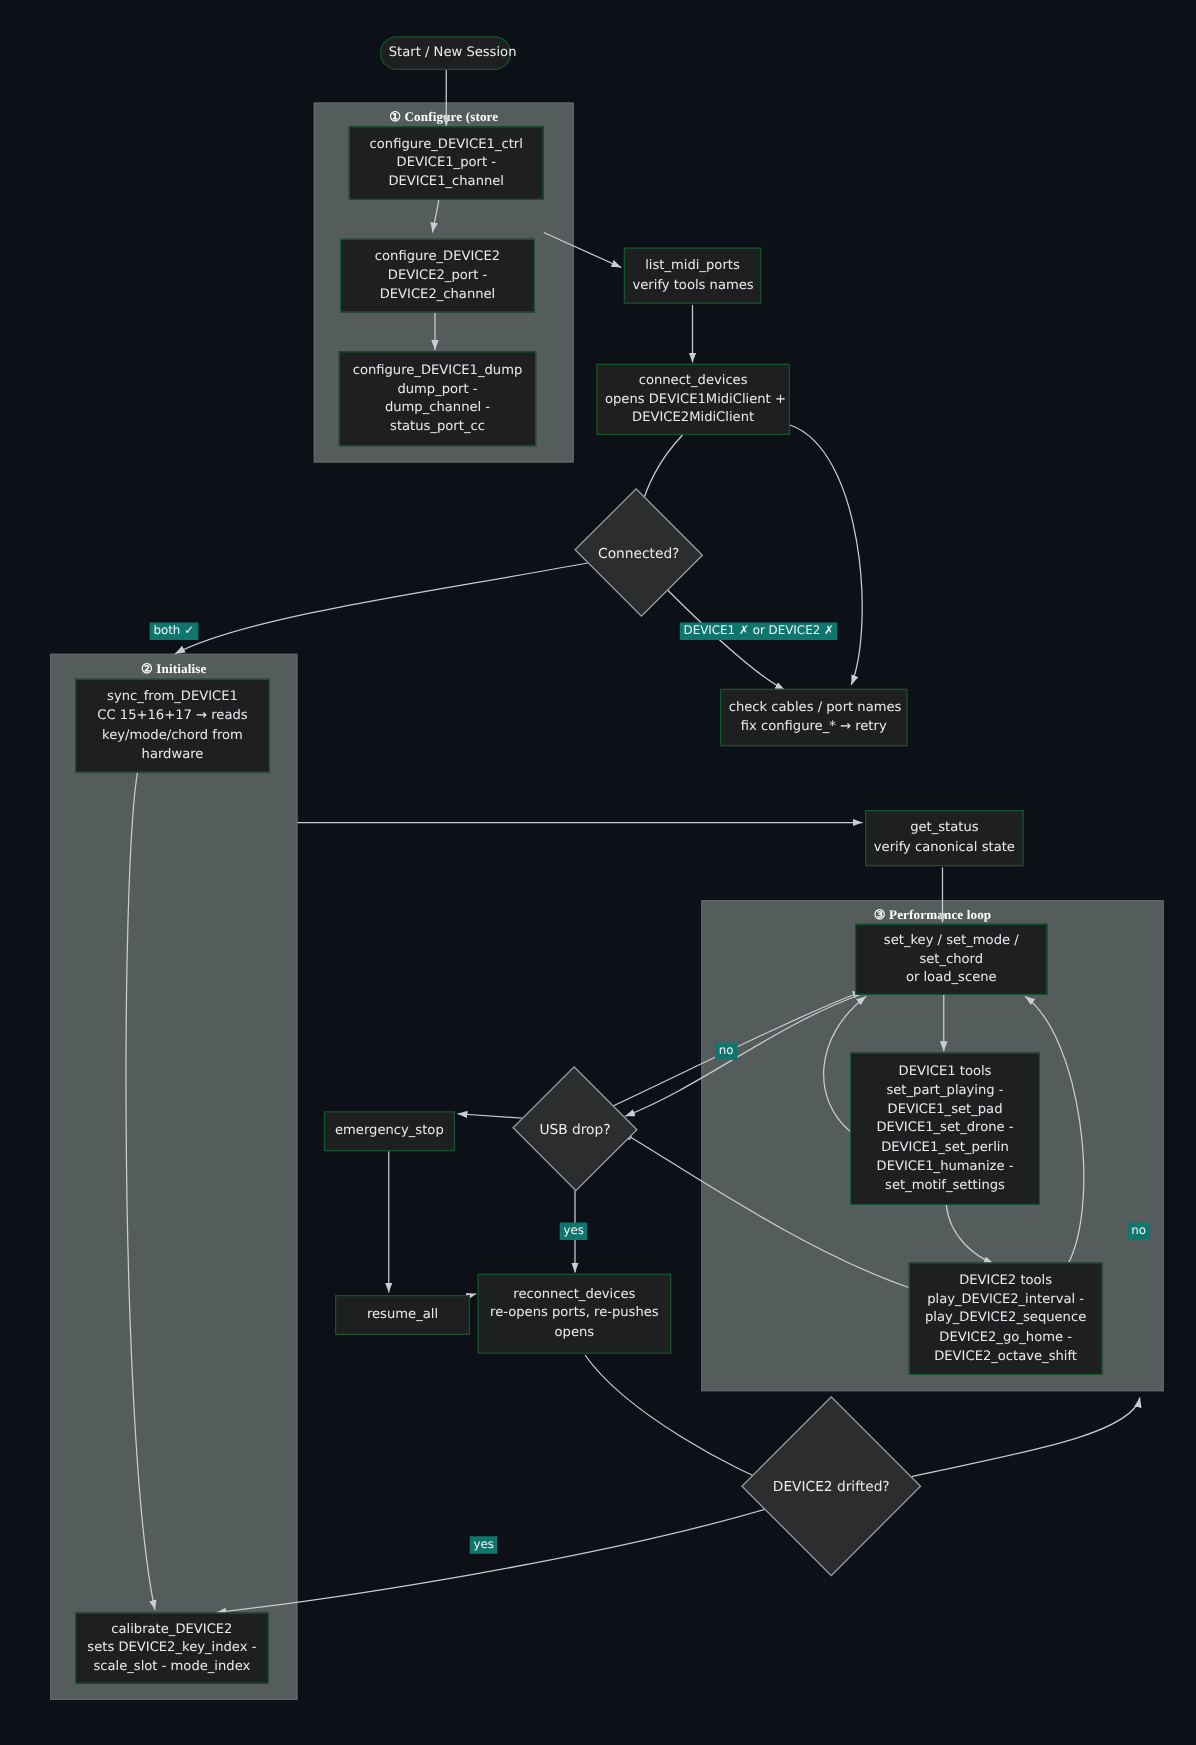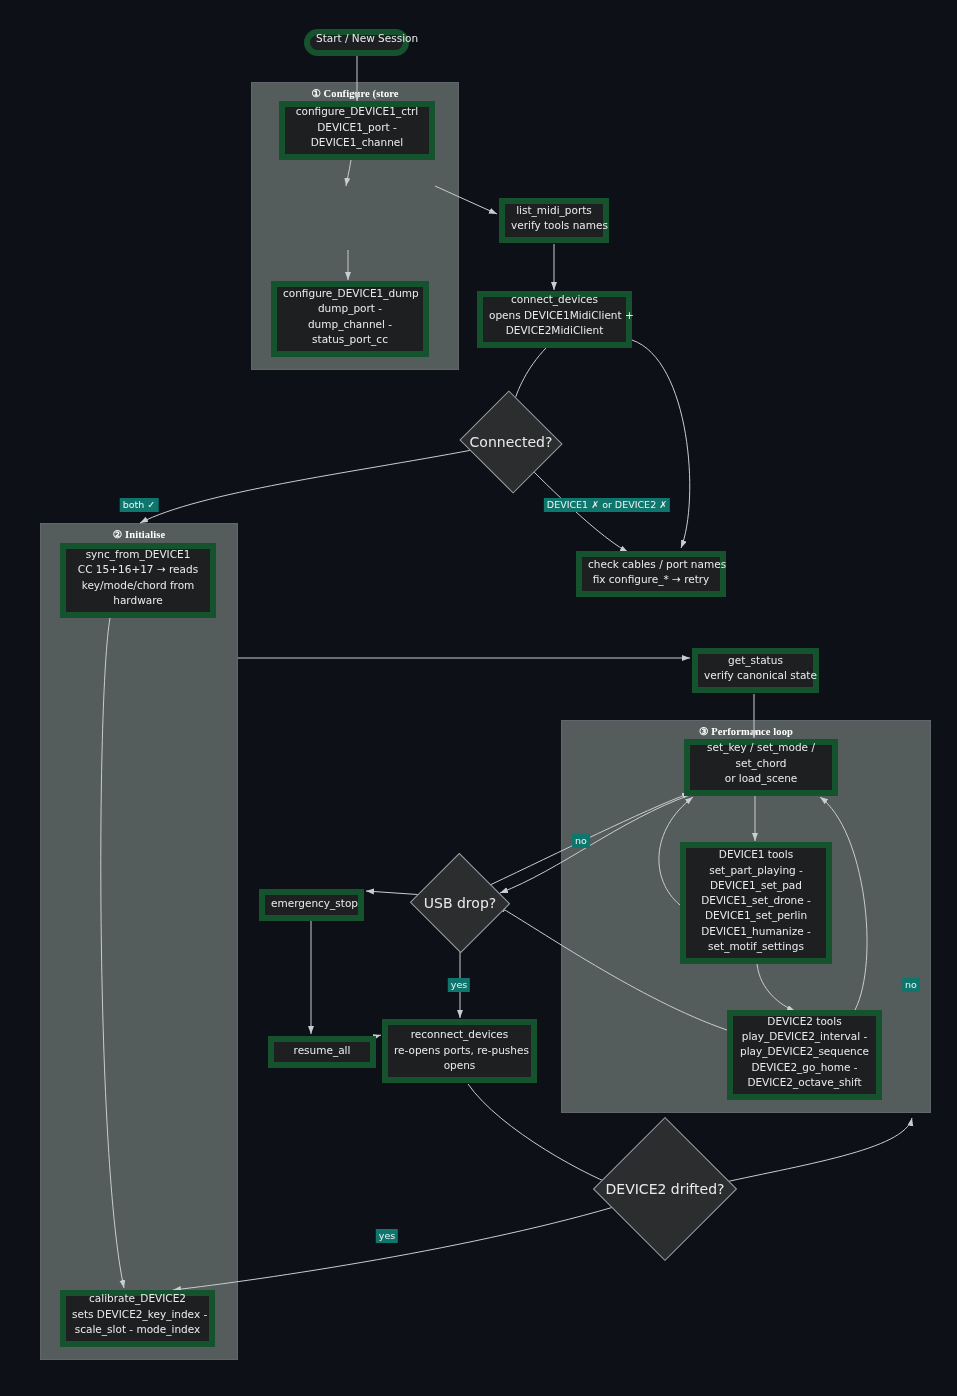--- a/index.html
+++ b/index.html
@@ -28,22 +28,22 @@
     letter-spacing:.1px;
     white-space:nowrap;
     font-family:Liberation Serif, serif;
   }
 
   
   .node{
     position:absolute;
     box-sizing:border-box;
     background:#1d1f21;
-    border:6px solid #14532d;
-    display:flex;align-items:flex-end;justify-content:center;
+    border:1px solid #14532d;
+    display:flex;align-items:center;justify-content:center;
     text-align:center;
     font-size:10.5px;
     line-height:1.45;
     color:#e8eaed;
     padding:4px 6px;
   }
   .node .lines{width:100%;}
   .node .lines div{white-space:nowrap;}
 
   .stadium{
@@ -57,21 +57,21 @@
   }
   .diamond .shape{
     position:absolute;inset:0;
     background:#2b2d2f;
     border:1px solid #9aa0a6;
     transform:rotate(45deg);
   }
   .diamond .dtext{
     position:absolute;inset:0;
     display:flex;align-items:center;justify-content:center;
-    font-size:14px;color:#e8eaed;white-space:nowrap;
+    font-size:11px;color:#e8eaed;white-space:nowrap;
   }
 
   
   .elabel{
     position:absolute;
     background:#0f766e;
     color:#f0f2f4;
     font-size:9.5px;
     line-height:12px;
     padding:1px 3px;
@@ -165,20 +165,27 @@
   </div>
 
   <div class="node" style="left:279px;top:101px;width:156px;height:59px;">
     <div class="lines">
       <div>configure_DEVICE1_ctrl</div>
       <div>DEVICE1_port -</div>
       <div>DEVICE1_channel</div>
     </div>
   </div>
 
+  <div class="node" style="left:272px;top:191px;width:156px;height:59px;">
+    <div class="lines">
+      <div>configure_DEVICE2</div>
+      <div>DEVICE2_port -</div>
+      <div>DEVICE2_channel</div>
+    </div>
+  </div>
 
   <div class="node" style="left:271px;top:281px;width:158px;height:76px;">
     <div class="lines">
       <div>configure_DEVICE1_dump</div>
       <div>dump_port -</div>
       <div>dump_channel -</div>
       <div>status_port_cc</div>
     </div>
   </div>
 

